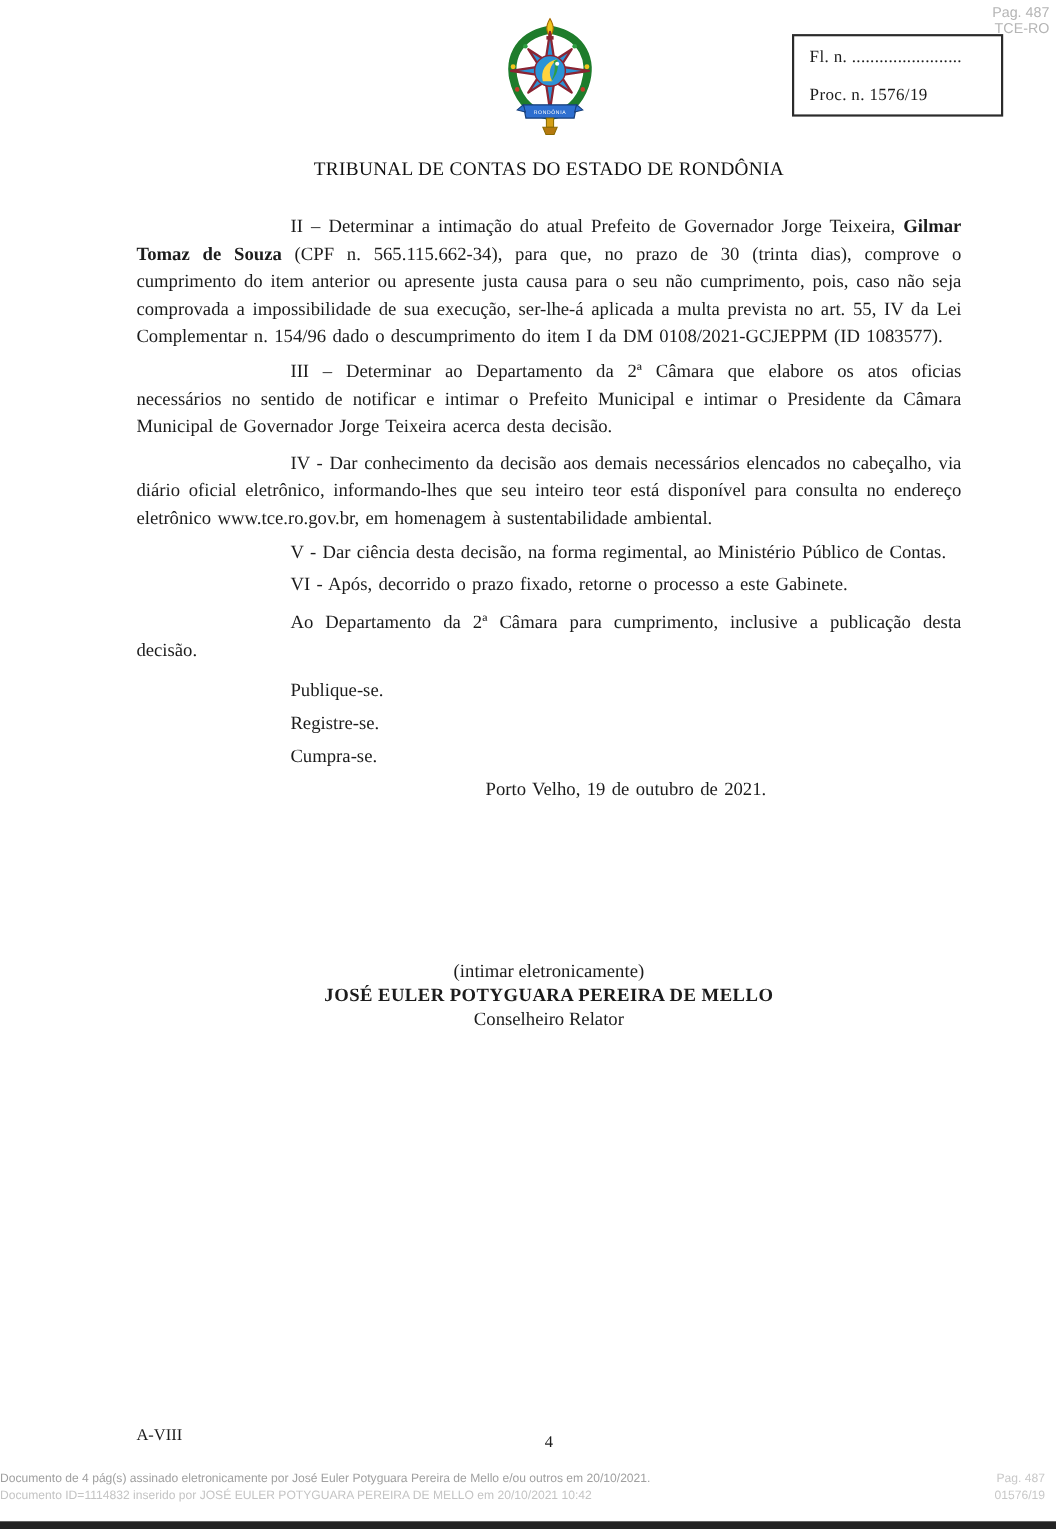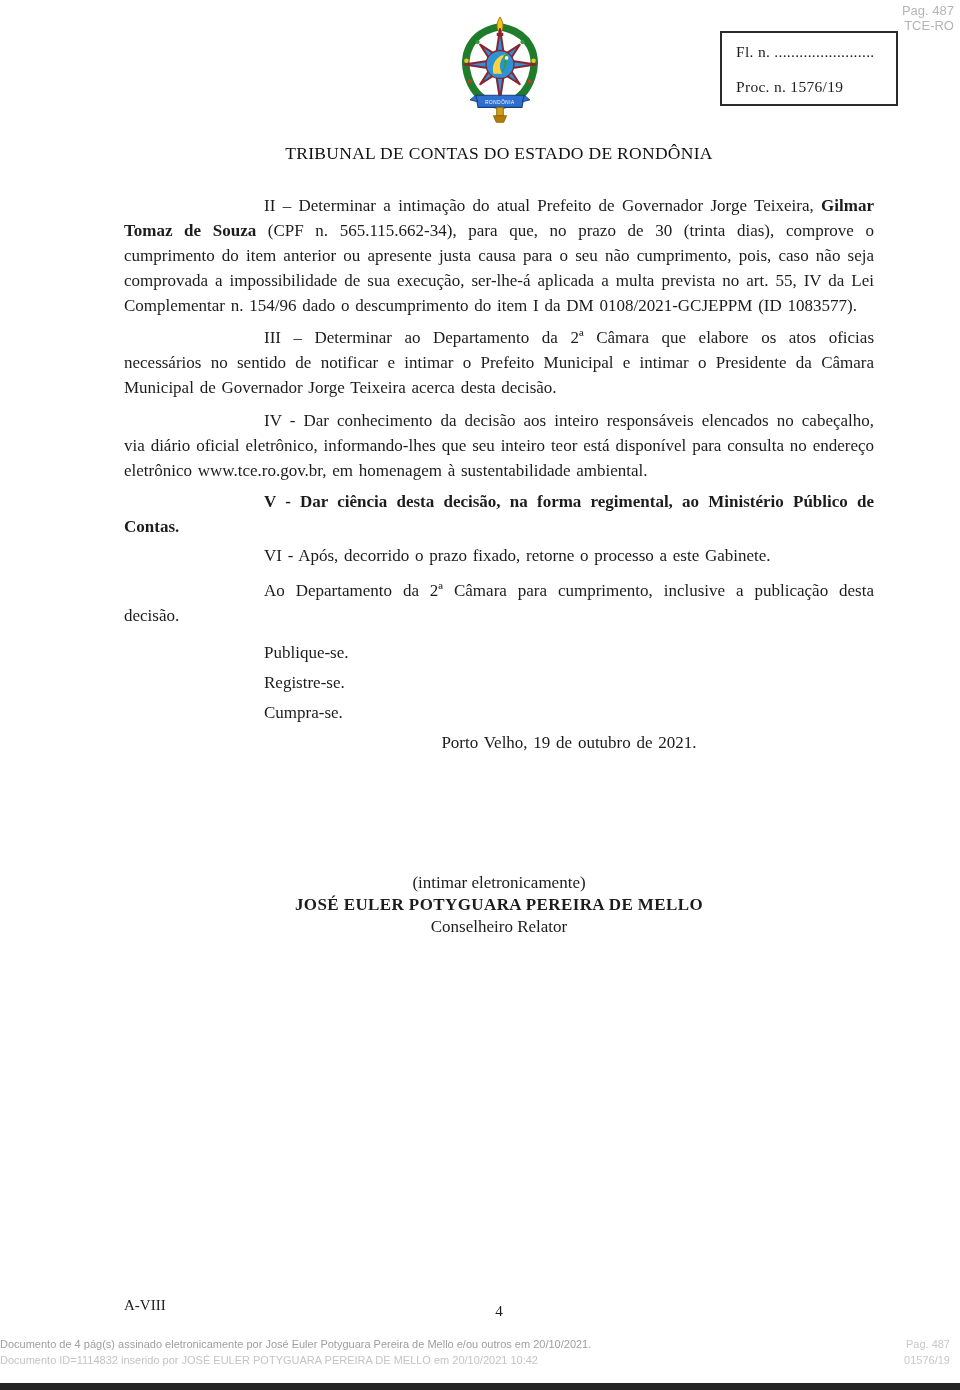--- a/index.html
+++ b/index.html
@@ -24,21 +24,21 @@
     font-size: 13px;
     line-height: 15px;
     color: #b5b5b5;
   }
 
   
   .folio-box {
     position: absolute;
     left: 720px;
     top: 31px;
-    width: 178px;
+    width: 192px;
     height: 75px;
     border: 2px solid #2b2b2b;
     padding: 11px 0 0 14px;
     font-size: 15.5px;
     line-height: 16px;
   }
   .folio-box .fl-line { margin-bottom: 19px; letter-spacing: 0.3px; }
   .folio-box .proc-line { letter-spacing: 0.3px; }
 
   
@@ -73,21 +73,21 @@
     line-height: 25px;
     word-spacing: 1.5px;
   }
   .doc-body p {
     margin: 0 0 7px 0;
     text-align: justify;
     text-indent: 140px;
   }
   .doc-body p.para-iii { margin-bottom: 8px; }
   .doc-body p.para-iv  { margin-bottom: 6px; }
-  .doc-body p.para-v   { margin-bottom: 4px; font-weight: bold; }
+  .doc-body p.para-v   { margin-bottom: 4px; }
   .doc-body p.para-vi  { margin-bottom: 10px; }
   .doc-body p.para-depto { margin-bottom: 12px; }
   .doc-body p.order-line { margin-bottom: 5px; text-align: left; }
   .doc-body p.dateline { margin-bottom: 0; text-align: center; }
 
   
   .signature {
     position: absolute;
     top: 872px;
     left: 124px;
@@ -204,21 +204,21 @@
         <path d="M43 107 L57 107 L54 114 L46 114 Z" fill="#b5790f" stroke="#8a6a00" stroke-width="1"></path>
       </g>
     </svg>
   </div>
 
   <div class="doc-title">TRIBUNAL DE CONTAS DO ESTADO DE RONDÔNIA</div>
 
   <div class="doc-body">
     <p class="para-ii"><span>II – Determinar a intimação do atual Prefeito de Governador Jorge Teixeira, </span><strong>Gilmar Tomaz de Souza</strong><span> (CPF n. 565.115.662-34), para que, no prazo de 30 (trinta dias), comprove o cumprimento do item anterior ou apresente justa causa para o seu não cumprimento, pois, caso não seja comprovada a impossibilidade de sua execução, ser-lhe-á aplicada a multa prevista no art. 55, IV da Lei Complementar n. 154/96 dado o descumprimento do item I da DM 0108/2021-GCJEPPM (ID 1083577).</span></p>
     <p class="para-iii">III – Determinar ao Departamento da 2ª Câmara que elabore os atos oficias necessários no sentido de notificar e intimar o Prefeito Municipal e intimar o Presidente da Câmara Municipal de Governador Jorge Teixeira acerca desta decisão.</p>
-    <p class="para-iv">IV - Dar conhecimento da decisão aos inteiro responsáveis elencados no cabeçalho, via diário oficial eletrônico, informando-lhes que seu inteiro teor está disponível para consulta no endereço eletrônico www.tce.ro.gov.br, em homenagem à sustentabilidade ambiental.</p>
+    <p class="para-iv">IV - Dar conhecimento da decisão aos demais necessários elencados no cabeçalho, via diário oficial eletrônico, informando-lhes que seu inteiro teor está disponível para consulta no endereço eletrônico www.tce.ro.gov.br, em homenagem à sustentabilidade ambiental.</p>
     <p class="para-v">V - Dar ciência desta decisão, na forma regimental, ao Ministério Público de Contas.</p>
     <p class="para-vi">VI - Após, decorrido o prazo fixado, retorne o processo a este Gabinete.</p>
     <p class="para-depto">Ao Departamento da 2ª Câmara para cumprimento, inclusive a publicação desta decisão.</p>
     <p class="order-line">Publique-se.</p>
     <p class="order-line">Registre-se.</p>
     <p class="order-line">Cumpra-se.</p>
     <p class="dateline">Porto Velho, 19 de outubro de 2021.</p>
   </div>
 
   <div class="signature">

